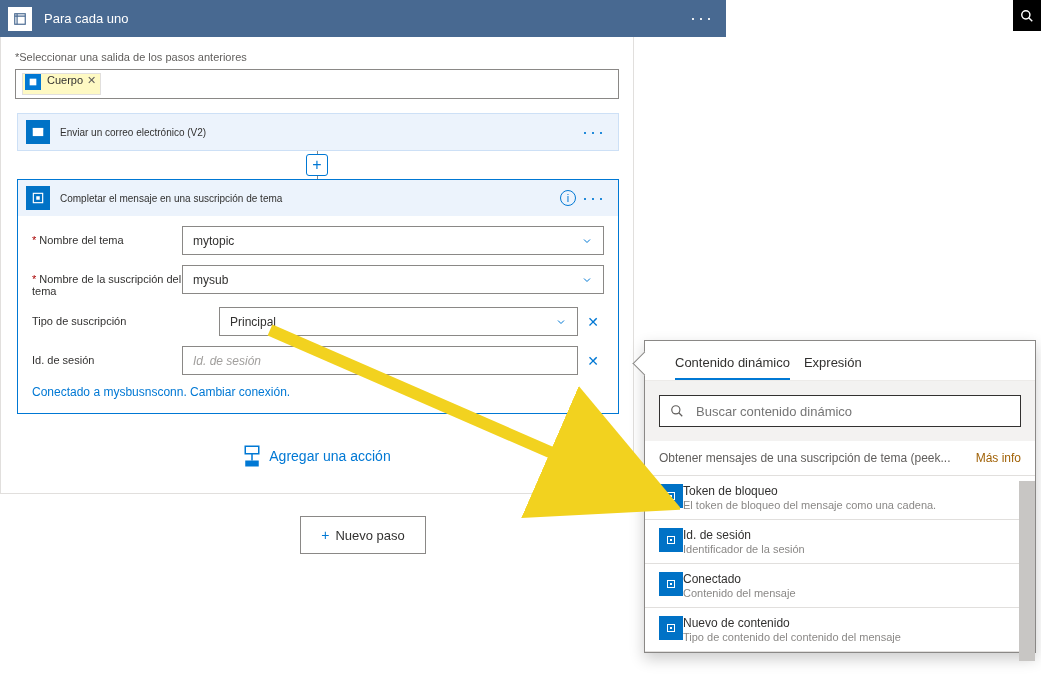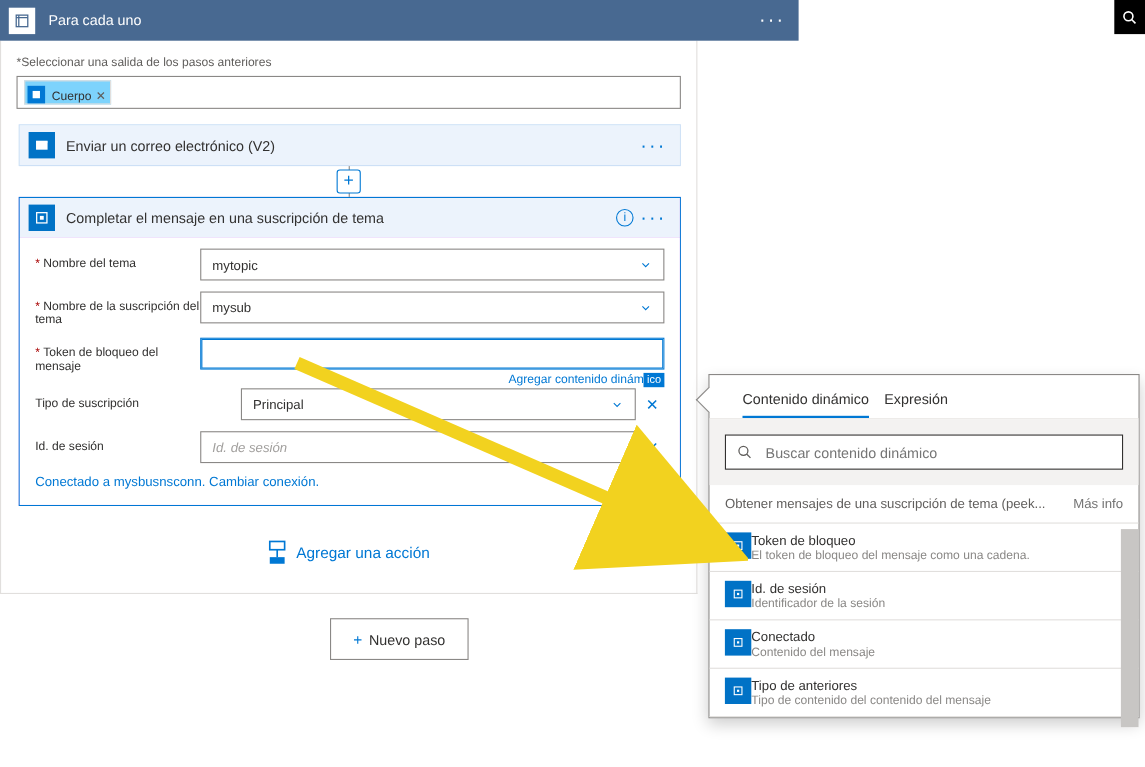--- a/index.html
+++ b/index.html
@@ -9,40 +9,40 @@
   .left-col { position: absolute; left: 0; top: 0; width: 726px; }
 
   .for-each-header { height: 37px; background: #486991; display: flex; align-items: center; color: #fff; padding-left: 8px; position: relative; }
   .for-each-icon { width: 24px; height: 24px; background: #fff; display: flex; align-items: center; justify-content: center; margin-right: 12px; }
   .for-each-icon svg { width: 14px; height: 14px; }
   .for-each-dots { position: absolute; right: 12px; color: #fff; font-size: 18px; letter-spacing: 2px; }
 
   .select-output-area { padding: 14px; }
   .select-output-label { font-size: 11px; color: #605e5c; margin-bottom: 6px; }
   .select-output-box { border: 1px solid #8a8886; height: 30px; display: flex; align-items: center; padding: 0 6px; }
-  .chip { background: #7dd3fc; border: 1px solid #e1dfdd; height: 22px; display: flex; align-items: flex-end; font-size: 11px; padding: 0 4px 0 2px; color: #323130; }
+  .chip { background: #fef9c3; border: 1px solid #e1dfdd; height: 22px; display: flex; align-items: flex-start; font-size: 11px; padding: 0 4px 0 2px; color: #323130; }
   .chip-icon { width: 16px; height: 16px; background: #0078d4; margin-right: 6px; display: flex; align-items: center; justify-content: center; }
   .chip-icon svg { width: 10px; height: 10px; fill: #fff; }
   .chip-x { margin-left: 4px; color: #605e5c; font-size: 11px; }
 
   .action-card {
     margin: 0 16px 0 16px;
     border: 1px solid #e1dfdd;
-    background: #f0abfc;
+    background: #701a75;
     width: 602px;
   }
   .action-card.email { background: #ecf3fc; border: 1px solid #cde0f6; }
   .action-header { height: 36px; display: flex; align-items: center; position: relative; padding: 0 8px; }
   .action-header.email-h { background: #ecf3fc; color: #323130; }
   .action-header.sb-h { background: #ecf3fc; color: #0078d4; }
   .action-icon { width: 24px; height: 24px; margin-right: 10px; display: flex; align-items: center; justify-content: center; }
   .action-icon.blue { background: #0072c6; }
   .action-icon.sb { background: #0072c6; }
   .action-icon svg { width: 14px; height: 14px; fill: #fff; }
-  .action-title { font-size: 13px; color: #323130; }
+  .action-title { font-size: 10px; color: #323130; }
   .action-dots { position: absolute; right: 12px; color: #0078d4; font-size: 18px; letter-spacing: 2px; }
   .action-info { position: absolute; right: 42px; width: 16px; height: 16px; border: 1.5px solid #0078d4; border-radius: 50%; color: #0078d4; font-size: 11px; display: flex; align-items: center; justify-content: center; }
 
   .insert-plus-container { height: 28px; display: flex; align-items: center; justify-content: center; position: relative; }
   .insert-plus-container::before { content: ""; position: absolute; top: 0; bottom: 0; width: 1px; background: #8a8886; left: 50%; }
   .insert-plus { width: 22px; height: 22px; border: 1.5px solid #0078d4; border-radius: 3px; background: #fff; color: #0078d4; display: flex; align-items: center; justify-content: center; font-size: 16px; position: relative; z-index: 1; }
 
   
   .sb-body { padding: 10px 14px 14px 14px; background: #fff; }
   .form-row { display: flex; align-items: flex-start; margin-bottom: 10px; }
@@ -72,21 +72,21 @@
   .right-panel { position: absolute; left: 644px; top: 340px; width: 392px; border: 1px solid #8a8886; background: #fff; box-shadow: 0 6px 14px rgba(0,0,0,0.2); }
   .right-panel::before { content: ""; position: absolute; left: -9px; top: 14px; width: 16px; height: 16px; background: #fff; border-left: 1px solid #8a8886; border-bottom: 1px solid #8a8886; transform: rotate(45deg); }
   .panel-tabs { display: flex; gap: 14px; padding: 14px 30px 0 30px; font-size: 13px; color: #323130; border-bottom: 1px solid #edebe9; margin-bottom: 0; }
   .panel-tab { padding-bottom: 8px; }
   .panel-tab.active { border-bottom: 2px solid #0078d4; }
   .search-area { background: #f3f2f1; padding: 14px; }
   .search-box { border: 1px solid #323130; background: #fff; height: 32px; display: flex; align-items: center; padding: 0 10px; gap: 10px; }
   .search-box svg { width: 14px; height: 14px; stroke: #605e5c; fill: none; stroke-width: 2; }
   .search-box input { border: none; outline: none; font-size: 13px; flex: 1; }
   .cat-row { display: flex; align-items: center; justify-content: space-between; font-size: 12px; color: #605e5c; padding: 10px 14px; }
-  .cat-more { color: #737373; }
+  .cat-more { color: #a16207; }
   .dyn-list { border-top: 1px solid #e1dfdd; }
   .dyn-item { display: flex; align-items: flex-start; gap: 0; padding: 8px 14px; border-bottom: 1px solid #e1dfdd; }
   .dyn-item-icon { width: 24px; height: 24px; background: #0072c6; flex-shrink: 0; display: flex; align-items: center; justify-content: center; }
   .dyn-item-icon svg { width: 12px; height: 12px; fill: #fff; }
   .dyn-item-text { font-size: 12px; }
   .dyn-item-title { color: #323130; }
   .dyn-item-desc { color: #8a8886; font-size: 11px; margin-top: 1px; }
   .dyn-item.selected .dyn-item-desc { font-style: normal; }
 
   .black-tab { position: absolute; right: 0; top: 0; width: 28px; height: 31px; background: #000; color: #fff; display: flex; align-items: center; justify-content: center; }
@@ -191,29 +191,20 @@
           <div class="form-control-wrap">
             <div class="select-box blue-chevron">
               <span>mysub</span>
               <svg viewBox="0 0 24 24">
                   <polyline points="6 9 12 15 18 9"></polyline>
                 </svg>
             </div>
           </div>
         </div>
 
-        <div class="form-row" style="margin-bottom:2px;">
-          <div class="form-label"><span class="req">*</span><span>Token de bloqueo del mensaje</span></div>
-          <div class="form-control-wrap">
-            <input class="text-input focused" value="" style="">
-            <div class="dyn-link">
-              <span>Agregar contenido dinám</span><span class="dyn-link-badge">ico</span>
-            </div>
-          </div>
-        </div>
 
         <div class="form-row">
           <div class="form-label">Tipo de suscripción</div>
           <div class="form-control-wrap" style="display:flex;padding-left:37px;">
             <div class="select-box blue-chevron" style="flex:1;">
               <span>Principal</span>
               <svg viewBox="0 0 24 24">
                   <polyline points="6 9 12 15 18 9"></polyline>
                 </svg>
             </div>
@@ -312,21 +303,21 @@
       </div>
     </div>
     <div class="dyn-item">
       <span class="dyn-item-icon">
           <svg viewBox="0 0 24 24">
             <rect x="5" y="5" width="14" height="14" fill="none" stroke="#fff" stroke-width="2"></rect>
             <rect x="10" y="10" width="4" height="4"></rect>
           </svg>
         </span>
       <div class="dyn-item-text">
-        <div class="dyn-item-title">Tipo de anteriores</div>
+        <div class="dyn-item-title">Nuevo de contenido</div>
         <div class="dyn-item-desc">Tipo de contenido del contenido del mensaje</div>
       </div>
     </div>
   </div>
   <div class="sidebar-scroll">
     <div class="sidebar-thumb"></div>
   </div>
 </div>
 
 <svg class="arrow-svg" viewBox="0 0 420 200">

